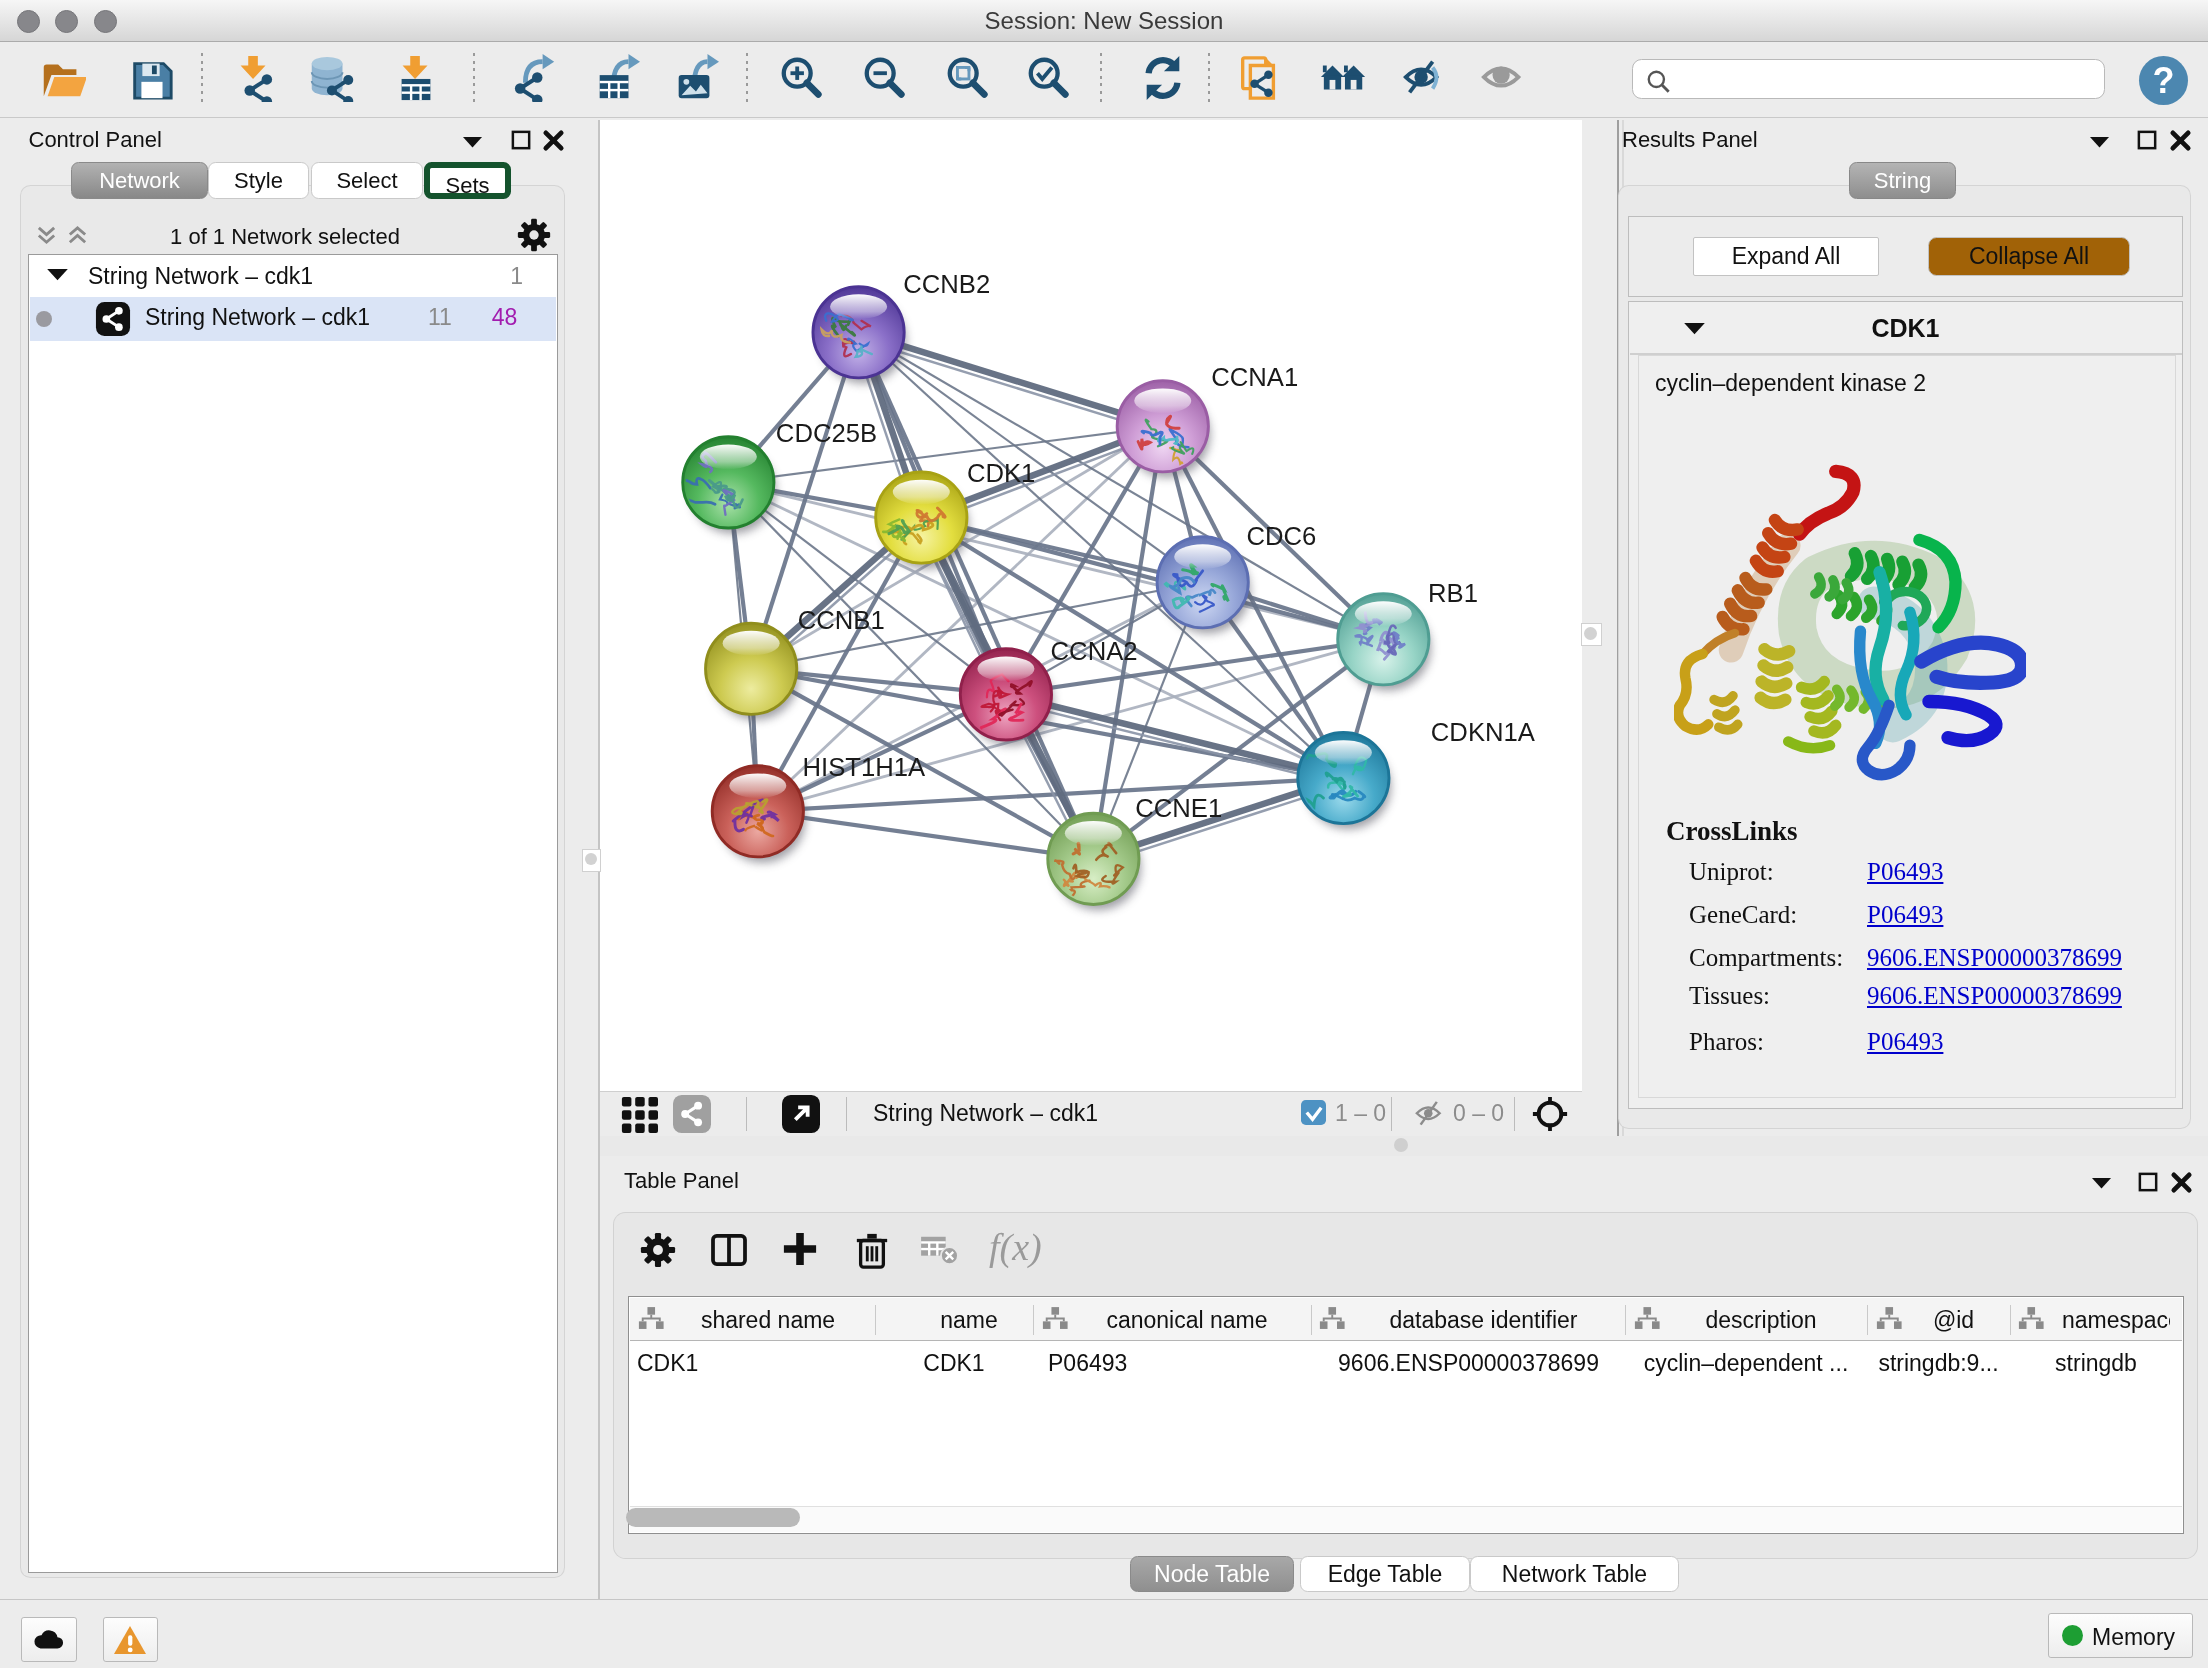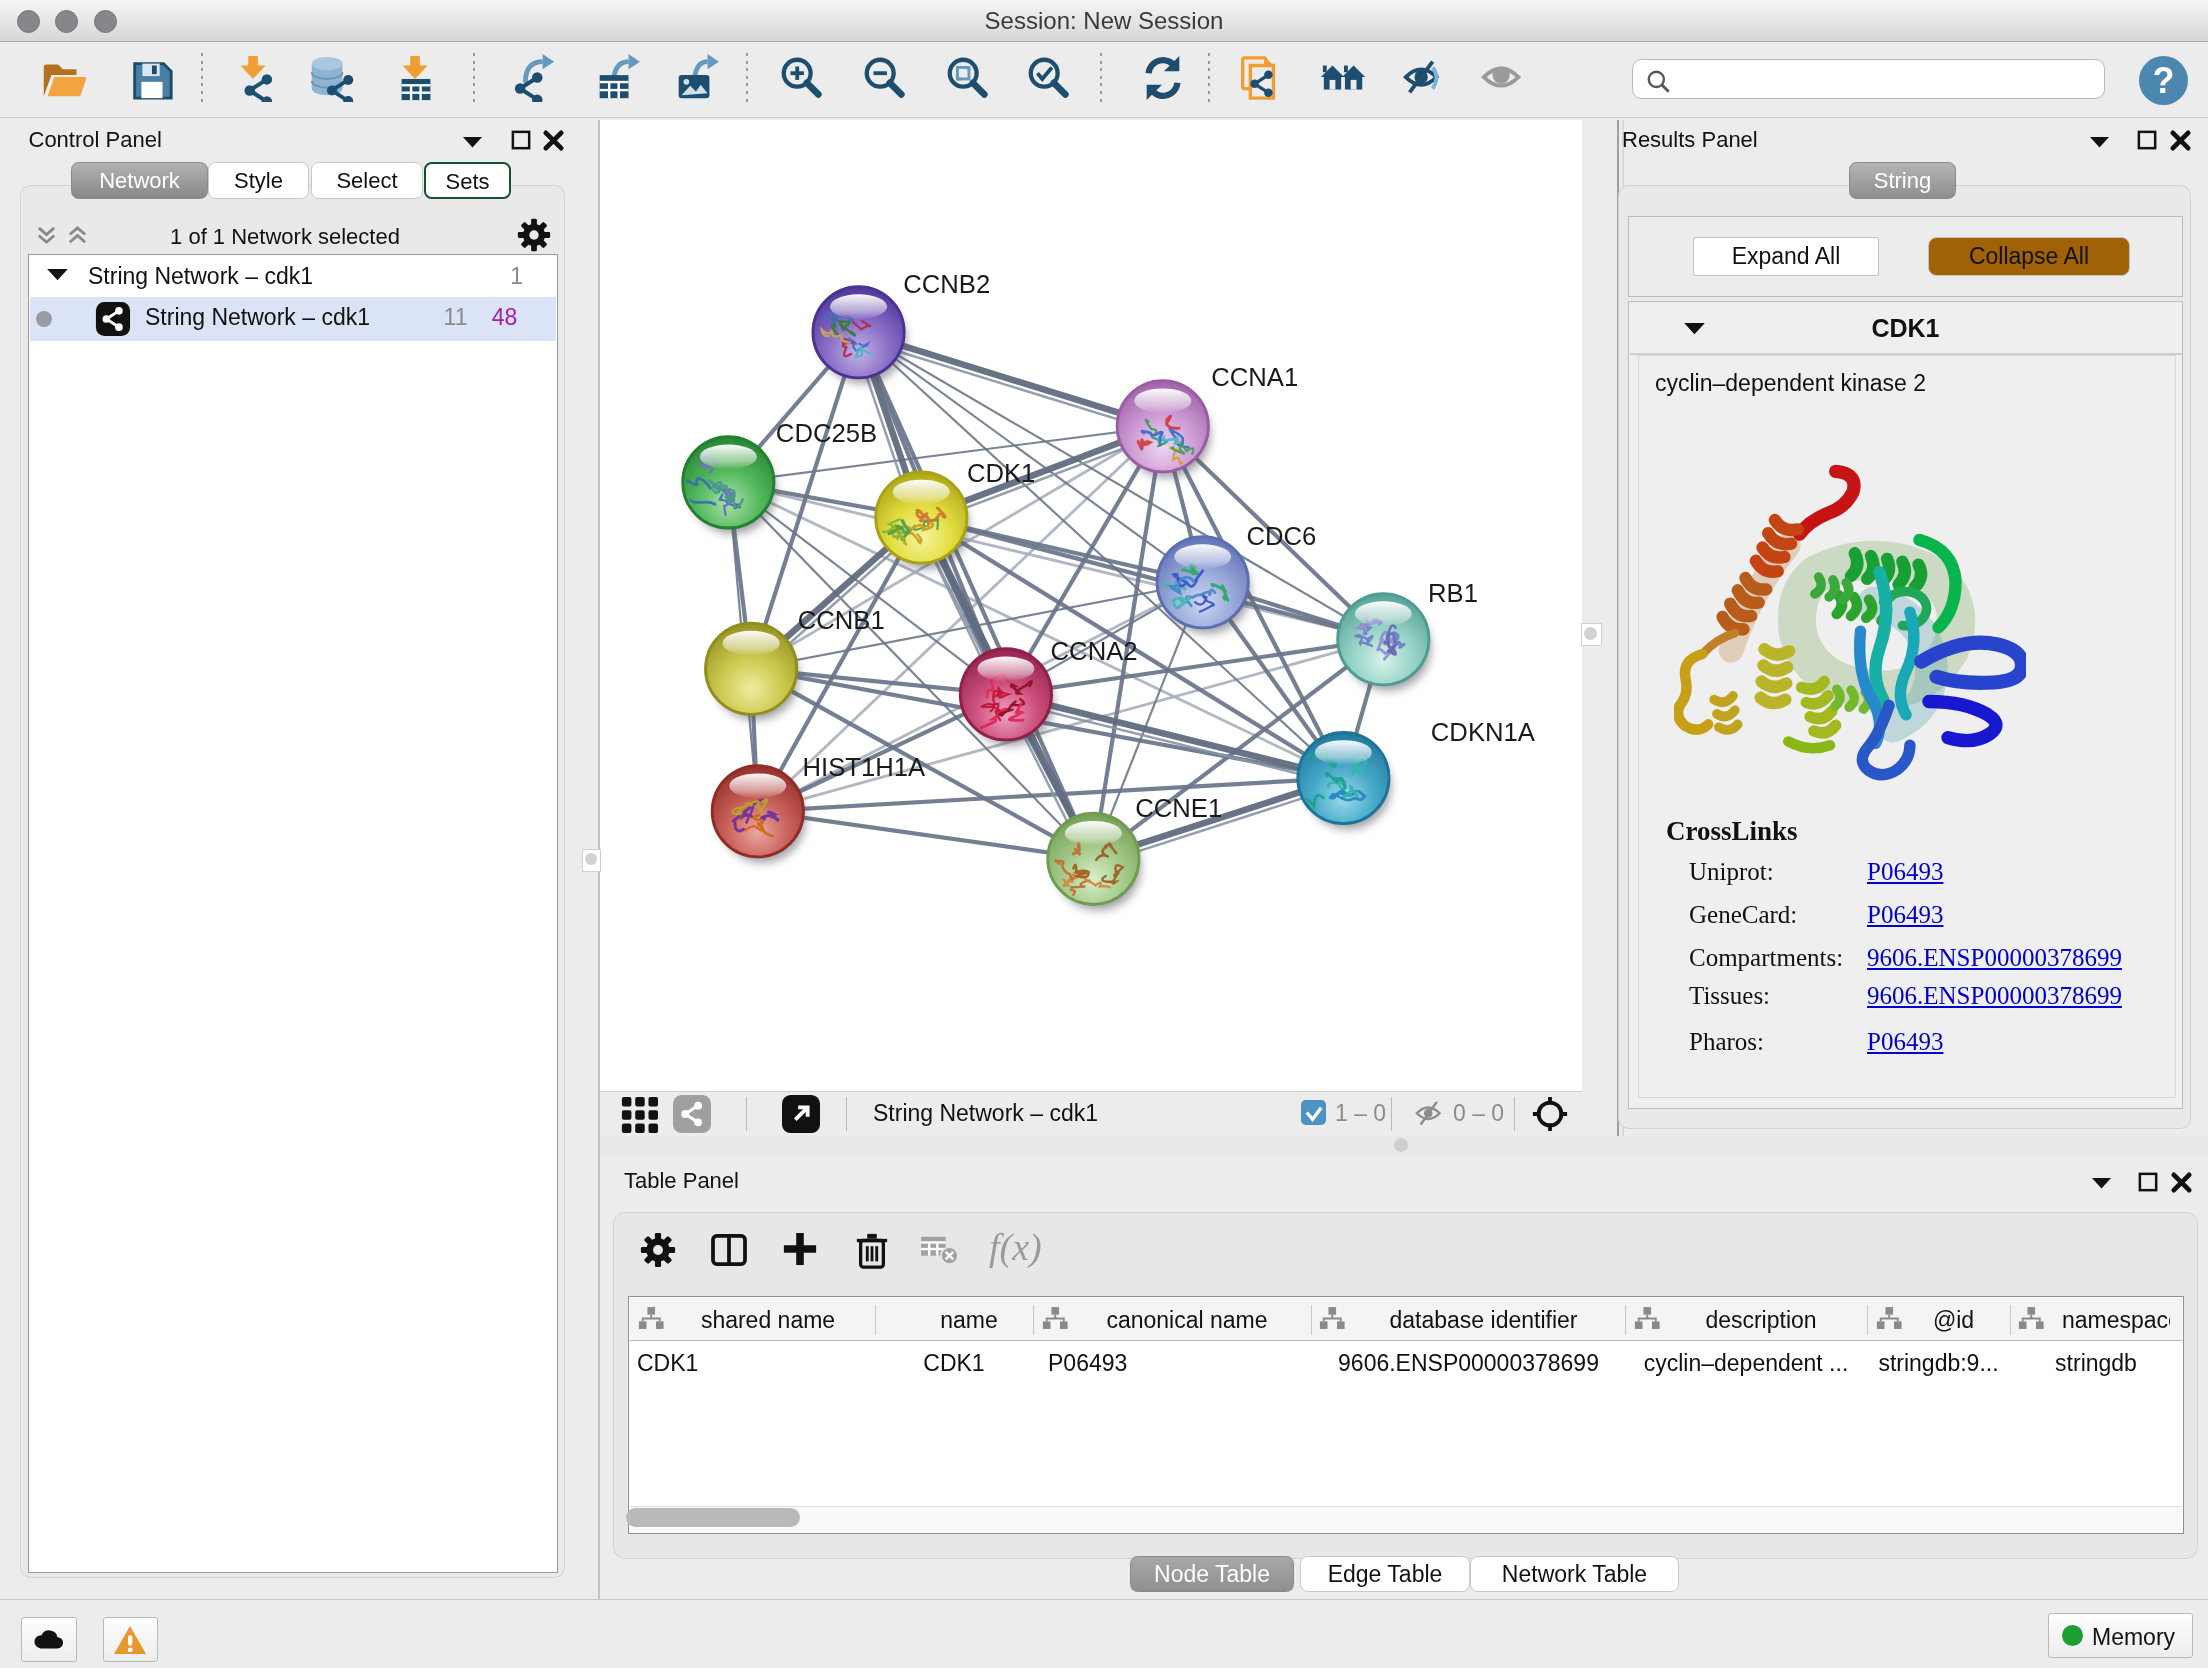--- a/index.html
+++ b/index.html
@@ -147,21 +147,21 @@
 <div style="position:absolute;left:510px;top:129px"><svg width="23" height="23" viewBox="0 0 24 24">
       <rect x="3" y="3" width="17" height="17" fill="none" stroke="#111" stroke-width="2.6"></rect>
     </svg></div>
 <div style="position:absolute;left:542px;top:129px"><svg width="23" height="23" viewBox="0 0 24 24">
       <path d="M4 4 L20 20 M20 4 L4 20" stroke="#111" stroke-width="5" stroke-linecap="round"></path>
     </svg></div>
 <div style="position:absolute;left:21px;top:186px;width:543px;height:1391px;background:#e9e9e9;border-radius:9.5px;box-shadow:0 0 0 1px #d4d4d4"></div>
 <div style="position:absolute;left:71px;top:162px;width:137px;height:37px;background:linear-gradient(#b2b2b2,#888888);color:#fff;border:1px solid #8a8a8a;border-radius:7.6px;box-sizing:border-box;font-size:22px;text-align:center;line-height:35px">Network</div>
 <div style="position:absolute;left:208px;top:162px;width:101px;height:37px;background:#fff;color:#111;border:1px solid #c9c9c9;border-radius:7.6px;box-sizing:border-box;font-size:22px;text-align:center;line-height:35px">Style</div>
 <div style="position:absolute;left:311px;top:162px;width:112px;height:37px;background:#fff;color:#111;border:1px solid #c9c9c9;border-radius:7.6px;box-sizing:border-box;font-size:22px;text-align:center;line-height:35px">Select</div>
-<div style="position:absolute;left:424px;top:162px;width:87px;height:37px;background:#fff;color:#111;border:2px solid #14532d;border-radius:7.6px;box-sizing:border-box;font-size:22px;text-align:center;line-height:35px">Sets</div>
+<div style="position:absolute;left:424px;top:162px;width:87px;height:37px;background:#fff;color:#111;border:6px solid #14532d;border-radius:7.6px;box-sizing:border-box;font-size:22px;text-align:center;line-height:35px">Sets</div>
 <div style="position:absolute;left:34px;top:224px"><svg width="25" height="23" viewBox="0 0 22 24">
       <path d="M3 4 l8 7 8 -7 M3 12 l8 7 8 -7" fill="none" stroke="#8a8a8a" stroke-width="3"></path>
     </svg></div>
 <div style="position:absolute;left:65px;top:224px"><svg width="25" height="23" viewBox="0 0 22 24">
       <path d="M3 11 l8 -7 8 7 M3 19 l8 -7 8 7" fill="none" stroke="#8a8a8a" stroke-width="3"></path>
     </svg></div>
 <div style="position:absolute;left:114px;top:224px;width:342px;text-align:center;font-size:22px;color:#111">1 of 1 Network selected</div>
 <div style="position:absolute;left:517px;top:218px"><svg width="34" height="34" viewBox="-20 -20 40 40">
       <circle r="13" fill="#111"></circle>
       <rect x="-3.4" y="-19" width="6.8" height="9" rx="1.5" transform="rotate(0)" fill="#111"></rect>
@@ -184,21 +184,21 @@
 <div style="position:absolute;left:36px;top:311px;width:16px;height:16px;border-radius:50%;background:#9a9aa0"></div>
 <div style="position:absolute;left:95px;top:301px"><svg width="36" height="36" viewBox="0 0 38 38">
       <rect x="1" y="1" width="36" height="36" rx="9" fill="#111"></rect>
       <line x1="11.98" y1="19" x2="25.240000000000002" y2="10.42" stroke="#fff" stroke-width="3.12"></line>
       <line x1="11.98" y1="19" x2="25.240000000000002" y2="27.58" stroke="#fff" stroke-width="3.12"></line>
       <circle cx="11.98" cy="19" r="4.056" fill="#fff"></circle>
       <circle cx="25.240000000000002" cy="10.42" r="4.056" fill="#fff"></circle>
       <circle cx="25.240000000000002" cy="27.58" r="4.056" fill="#fff"></circle>
     </svg></div>
 <div style="position:absolute;left:145px;top:304px;font-size:23px;color:#111">String Network – cdk1</div>
-<div style="position:absolute;left:428px;top:304px;width:55px;text-align:center;font-size:23px;color:#8a8a8a">11</div>
+<div style="position:absolute;left:428px;top:304px;width:55px;text-align:left;font-size:23px;color:#8a8a8a">11</div>
 <div style="position:absolute;left:476px;top:304px;width:57px;text-align:center;font-size:23px;color:#a21caf">48</div>
 <div style="position:absolute;left:600px;top:120px;width:982px;height:971px;background:#fff;overflow:hidden">
     <svg width="982" height="971" viewBox="0 0 1033 1021" style="position:absolute;left:0;top:0">
       <defs>
         <filter id="bshadow" x="-50%" y="-50%" width="200%" height="200%">
           <feGaussianBlur stdDeviation="5"></feGaussianBlur>
         </filter>
         <radialGradient id="g0" cx="0.5" cy="0.72" r="0.75">
           <stop offset="0" stop-color="#c3b2e8"></stop>
           <stop offset="0.45" stop-color="#8a6fc8"></stop>

